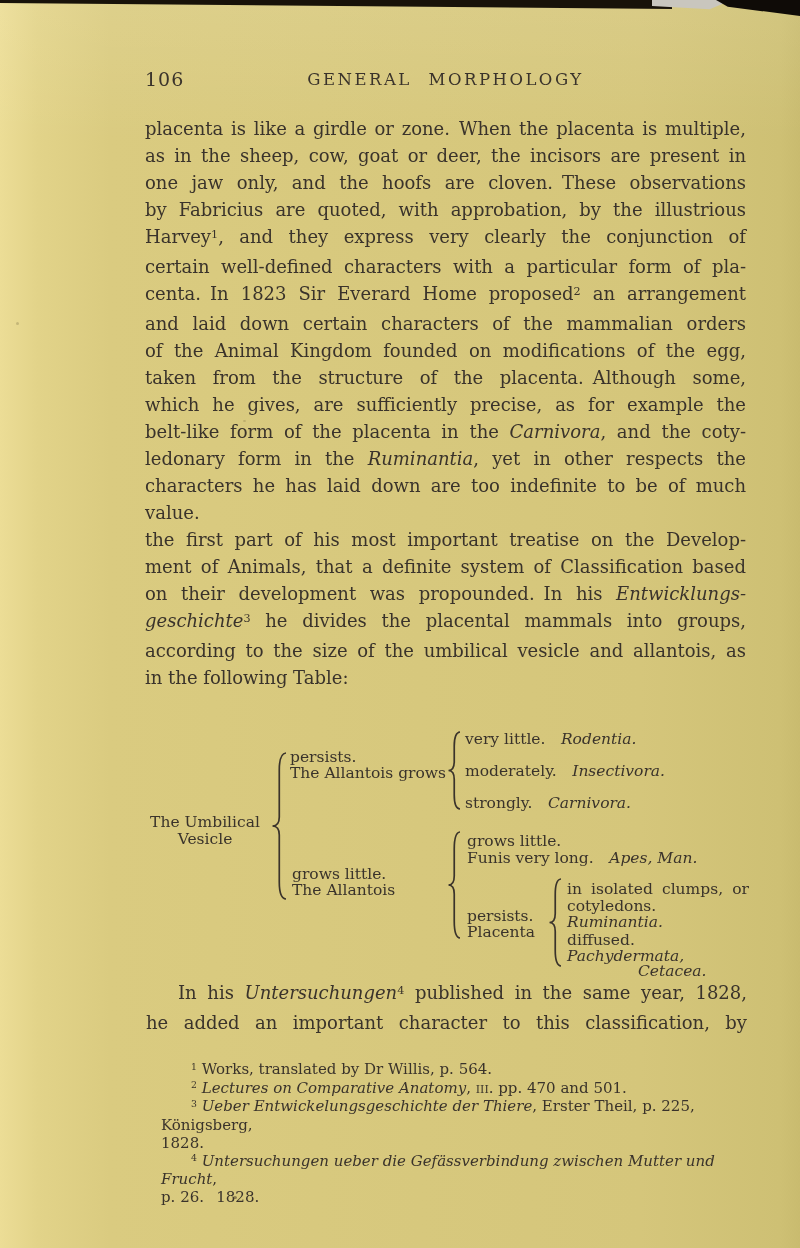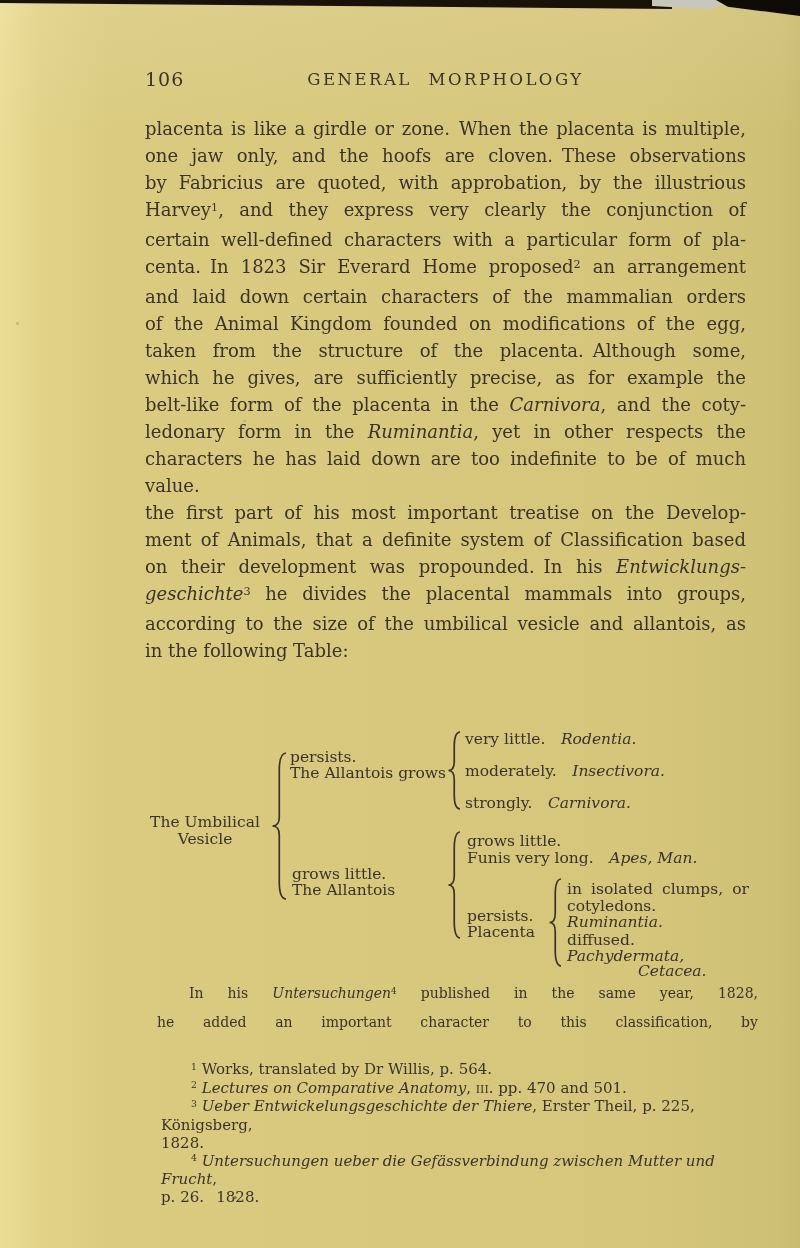--- a/index.html
+++ b/index.html
@@ -21,22 +21,22 @@
     clip-path:polygon(0 0,100% 0,100% 100%,14% 42%);}
   .speck{position:absolute;border-radius:50%;background:rgba(74,62,38,.55);}
   
   .header{position:absolute;left:145px;top:68px;width:601px;height:26px;}
   .pagenum{position:absolute;left:0;top:0;font-size:19px;letter-spacing:1px;}
   .runhead{position:absolute;left:0;top:2px;width:100%;text-align:center;
     font-size:16.5px;letter-spacing:2.5px;word-spacing:9px;}
   
   .bodytext{position:absolute;left:145px;top:115px;width:601px;
     font-size:18px;line-height:27px;}
-  .para3{position:absolute;left:157px;top:980px;width:601px;
-    font-size:14px;line-height:26.5px;}
+  .para3{position:absolute;left:146px;top:980px;width:601px;
+    font-size:18px;line-height:26.5px;}
   .line{text-align:justify;text-align-last:left;}
   .line.j{text-align-last:justify;}
   .line.ind{text-indent:32px;}
   .it{font-style:italic;}
   .sc{font-variant:small-caps;}
   .sup{font-size:62%;position:relative;top:-0.46em;}
   
   .footnotes{position:absolute;left:145px;top:1061px;width:601px;
     font-size:15px;line-height:17.7px;margin-left:16px;}
   .footnotes .line{text-align:left;text-align-last:left;}
@@ -70,20 +70,21 @@
   <div class="speck" style="left:16px;top:322px;width:3px;height:3px;opacity:.4;"></div>
   <div class="speck" style="left:243px;top:420px;width:3px;height:2px;opacity:.35;"></div>
 
   <div class="header">
     <div class="pagenum">106</div>
     <div class="runhead">GENERAL MORPHOLOGY</div>
   </div>
 
   <div class="bodytext">
       <div class="line j"><span>placenta is like a girdle or zone. When the placenta is multiple,</span></div>
+      <div class="line j"><span>as in the sheep, cow, goat or deer, the incisors are present in</span></div>
       <div class="line j"><span>one jaw only, and the hoofs are cloven. These observations</span></div>
       <div class="line j"><span>by Fabricius are quoted, with approbation, by the illustrious</span></div>
       <div class="line j"><span>Harvey</span><span class="sup">1</span><span>, and they express very clearly the conjunction of</span></div>
       <div class="line j"><span>certain well-defined characters with a particular form of pla-</span></div>
       <div class="line j"><span>centa. In 1823 Sir Everard Home proposed</span><span class="sup">2</span><span> an arrangement</span></div>
       <div class="line j"><span>and laid down certain characters of the mammalian orders</span></div>
       <div class="line j"><span>of the Animal Kingdom founded on modifications of the egg,</span></div>
       <div class="line j"><span>taken from the structure of the placenta. Although some,</span></div>
       <div class="line j"><span>which he gives, are sufficiently precise, as for example the</span></div>
       <div class="line j"><span>belt-like form of the placenta in the </span><span class="it">Carnivora</span><span>, and the coty-</span></div>

